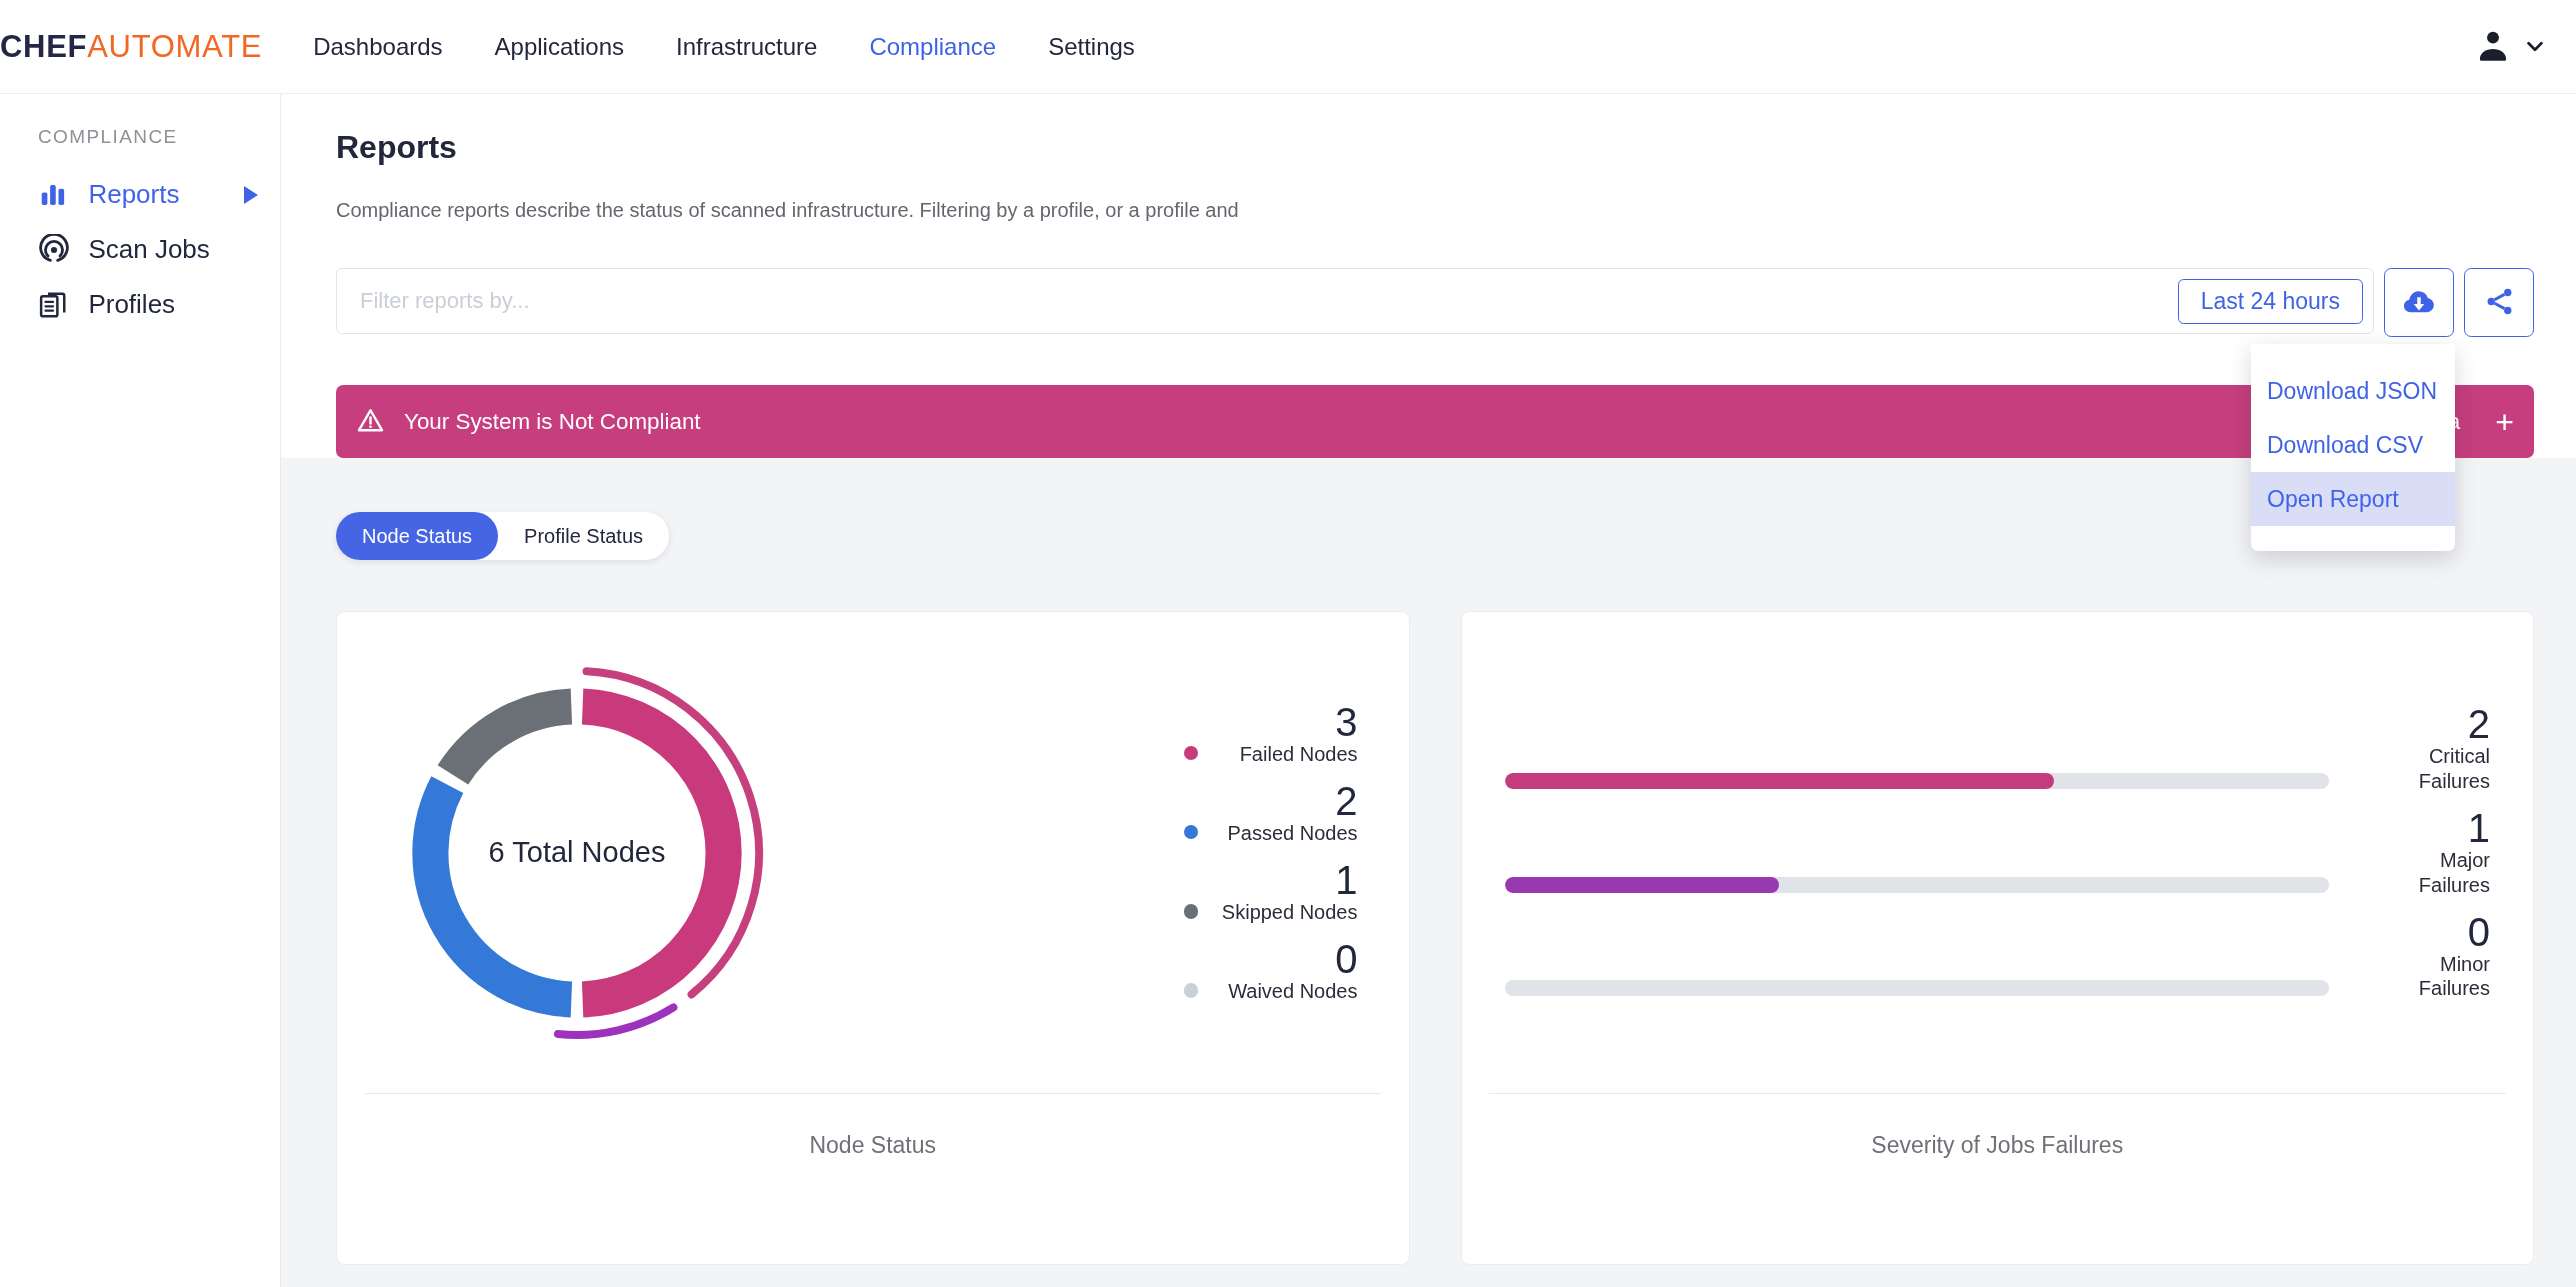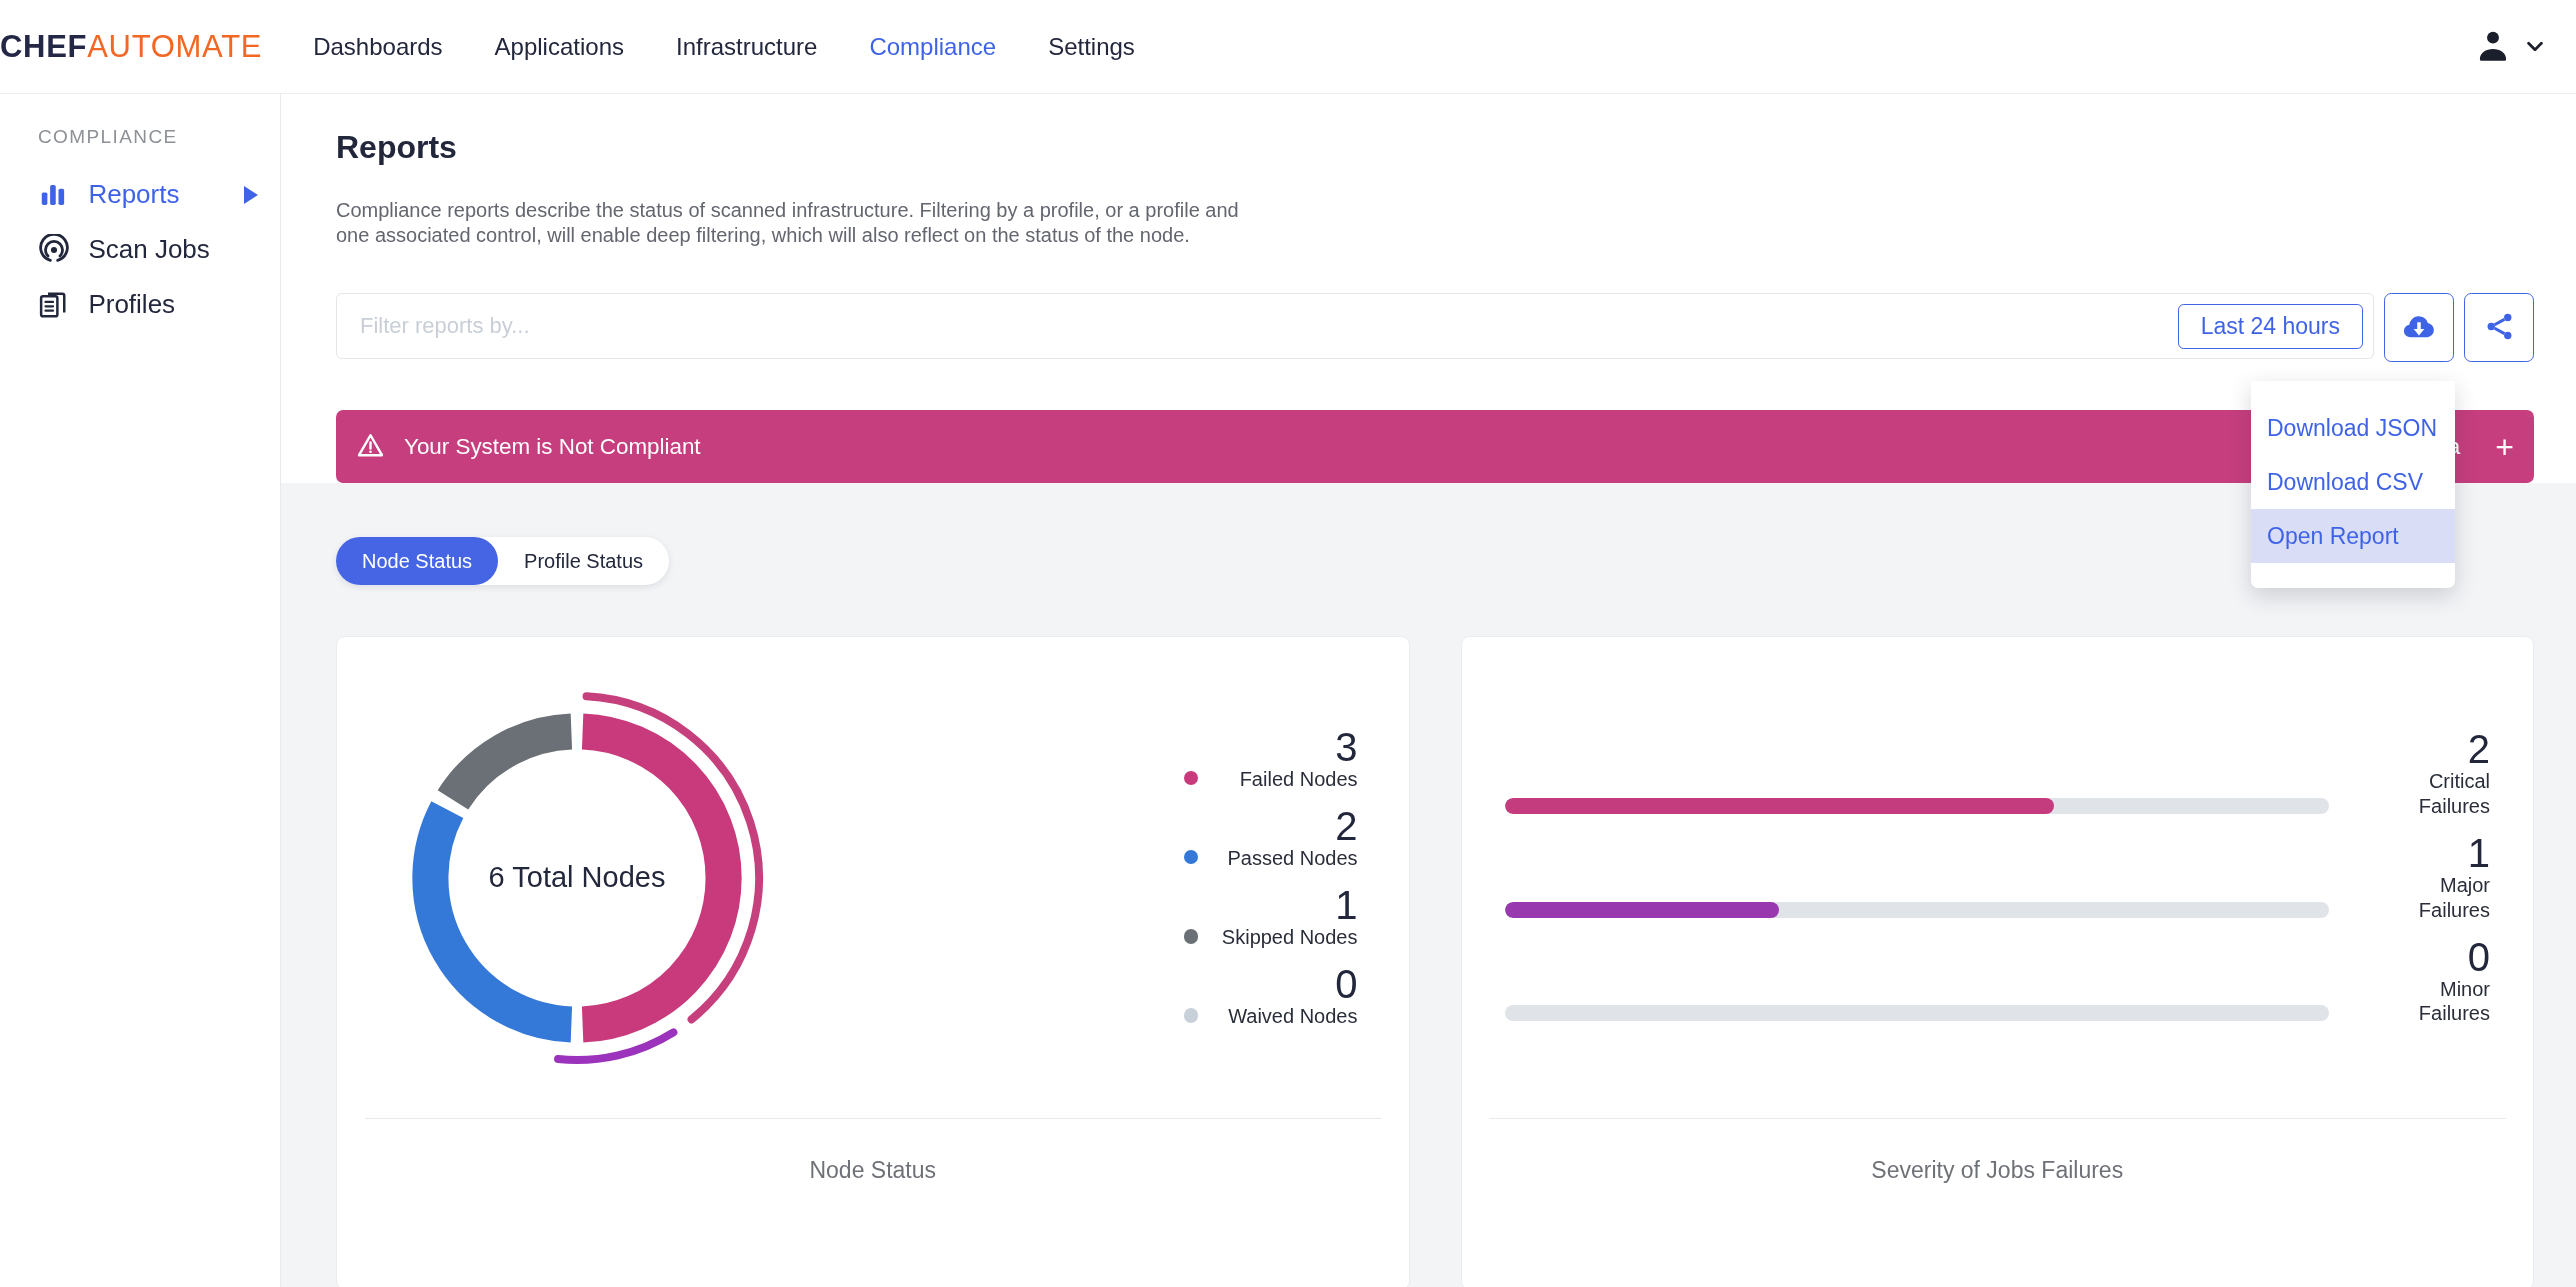--- a/index.html
+++ b/index.html
@@ -41,21 +41,21 @@
   .filter-box{flex:1;height:66px;border:1.4px solid #E2E6EA;border-radius:5.8px;background:#fff;
               display:flex;align-items:center;box-sizing:border-box;padding:0 10px 0 23px;}
   .filter-placeholder{font-size:22px;color:#C9CFD6;flex:1;}
   .time-btn{border:1.4px solid #3F63E6;color:#3F63E6;font-size:23px;border-radius:5.8px;
             padding:16px 22px;height:45px;display:flex;align-items:center;background:#fff;cursor:pointer;}
   .icon-btn{width:70px;height:69px;border:1.4px solid #3F63E6;border-radius:7.2px;background:#fff;
             display:flex;align-items:center;justify-content:center;margin-left:10px;cursor:pointer;box-sizing:border-box;}
   .icon-btn:first-of-type{margin-left:16px;}
 
   
-  .dropdown{position:absolute;top:88px;right:79px;width:204px;background:#fff;z-index:50;
+  .dropdown{position:absolute;top:76px;right:79px;width:204px;background:#fff;z-index:50;
             border-radius:0 0 7.2px 7.2px;box-shadow:0 7.2px 22px rgba(40,40,60,.18);padding:20px 0 24.6px 0;}
   .dropdown .menu-item{height:54px;display:flex;align-items:center;padding-left:16px;
             font-size:23px;color:#3F63E6;cursor:pointer;}
   .dropdown .menu-item.highlight{background:#D9DEF6;}
 
   
   .banner{margin-top:48px;height:73px;background:#C63E7D;border-radius:7.2px;display:flex;
           align-items:center;padding:0 20px 0 20px;box-sizing:border-box;}
   .banner-text{color:#fff;font-size:22.4px;margin-left:19px;}
   .banner-right{margin-left:auto;display:flex;align-items:center;gap:35px;color:#fff;}
@@ -171,21 +171,20 @@
         </span>
         <span>Profiles</span>
       </div>
     </div>
 
     <div class="main">
       <div class="main-top">
         <div class="page-title">Reports</div>
         <div class="page-desc">
           <span>Compliance reports describe the status of scanned infrastructure. Filtering by a profile, or a profile and</span>
-          <span>one associated control, will enable deep filtering, which will also reflect on the status of the node.</span>
         </div>
 
         <div class="filter-row">
           <div class="filter-box">
             <span class="filter-placeholder">Filter reports by...</span>
             <button class="time-btn" style="border-width:1.4px;">Last 24 hours</button>
           </div>
           <div class="icon-btn">
             <span>
               <svg width="38" height="38" viewBox="0 0 24 24">

